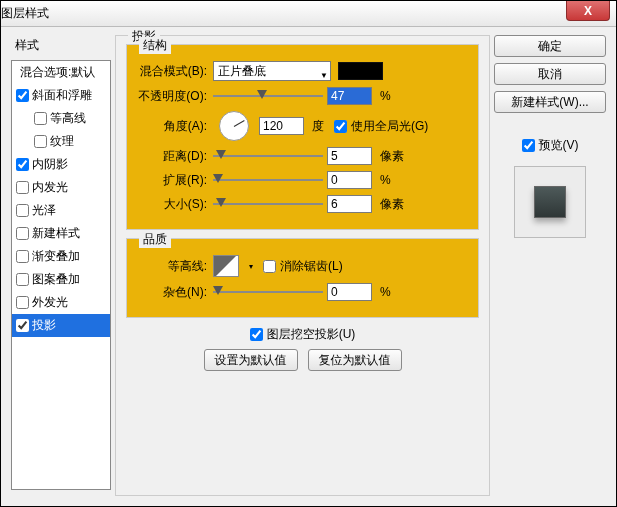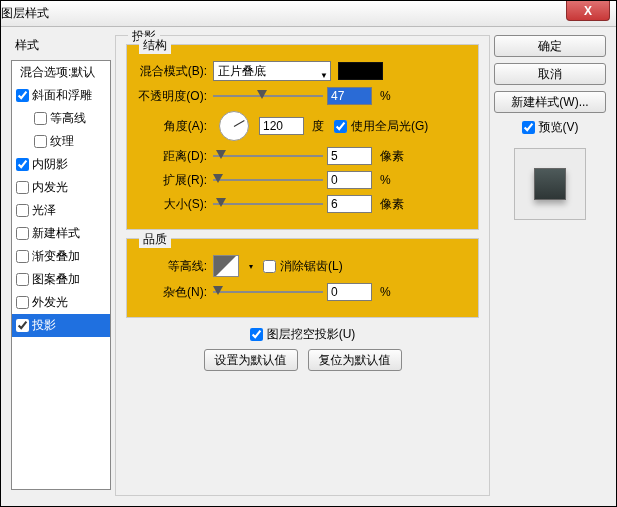--- a/index.html
+++ b/index.html
@@ -34,21 +34,21 @@
 .unit{margin-left:4px}
 .anglebox{width:30px;height:30px;border:1px solid #999;border-radius:50%;background:#fff;position:relative;margin:0 6px}
 .angle-hand{position:absolute;left:50%;top:50%;width:12px;height:1px;background:#333;transform-origin:left center;transform:rotate(-30deg)}
 .contour{width:26px;height:22px;border:1px solid #888;background:linear-gradient(135deg,#666 49%,#fff 51%)}
 .btnrow{display:flex;gap:10px;justify-content:center;margin-top:4px}
 .btn{height:22px;border:1px solid #8a8a8a;background:linear-gradient(#fdfdfd,#e5e5e5);border-radius:3px;padding:0 10px;display:flex;align-items:center}
 .right{width:112px;display:flex;flex-direction:column;align-items:center;gap:6px}
 .right .btn{width:100%;justify-content:center}
 .preview{width:72px;height:72px;border:1px solid #bbb;background:#ececec;display:flex;align-items:center;justify-content:center;margin-top:6px}
 .preview-inner{width:32px;height:32px;background:linear-gradient(#4e5a5a,#2e3636);border:1px solid #666;box-shadow:0 4px 6px rgba(0,0,0,.3)}
-.chk-row{display:flex;align-items:center;gap:4px;margin-top:0}
+.chk-row{display:flex;align-items:center;gap:4px;margin-top:18px}
 .tri{font-size:8px}
 </style>
 </head>
 <body>
 
 <div class="window">
   <div class="titlebar">
     <span>图层样式</span>
     <div class="close-btn">
       <span>X</span>

